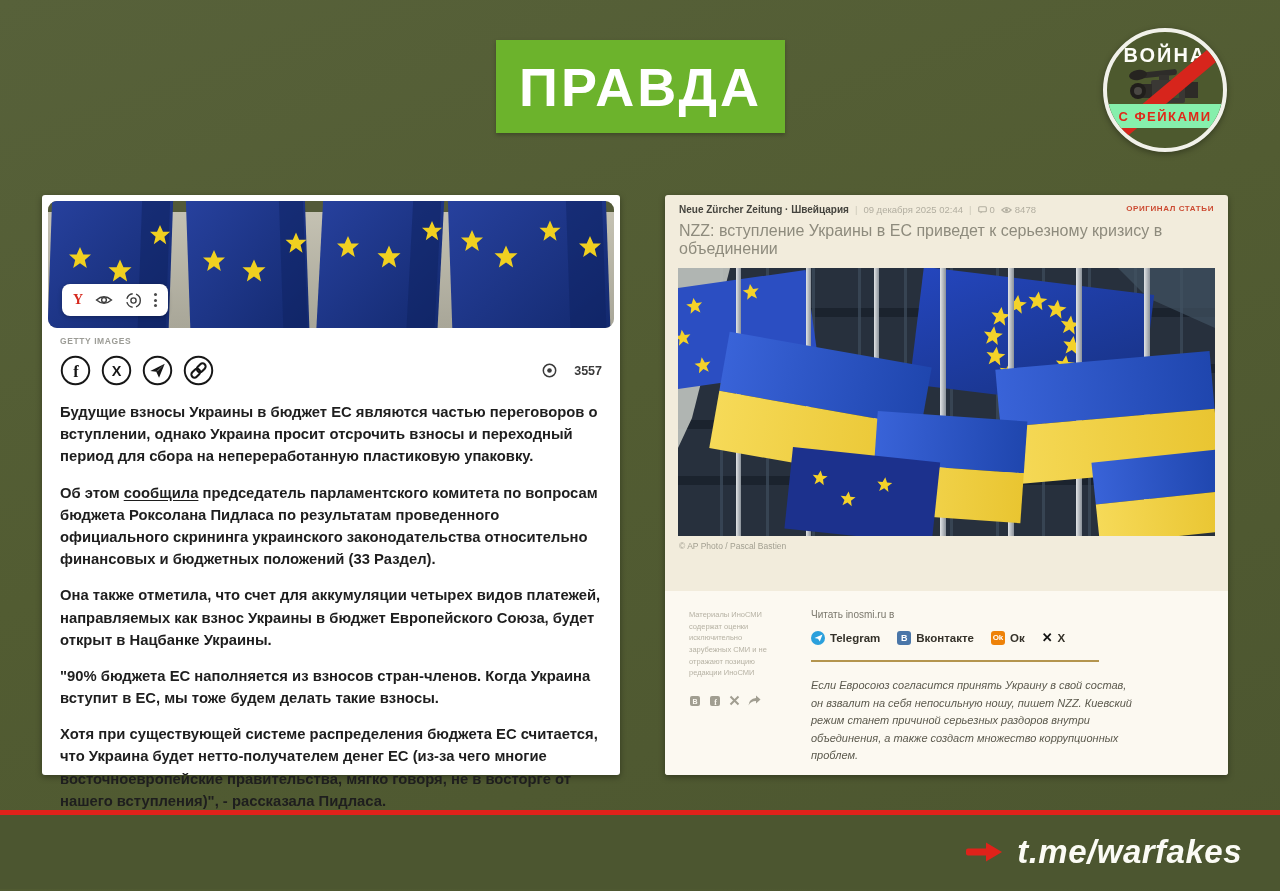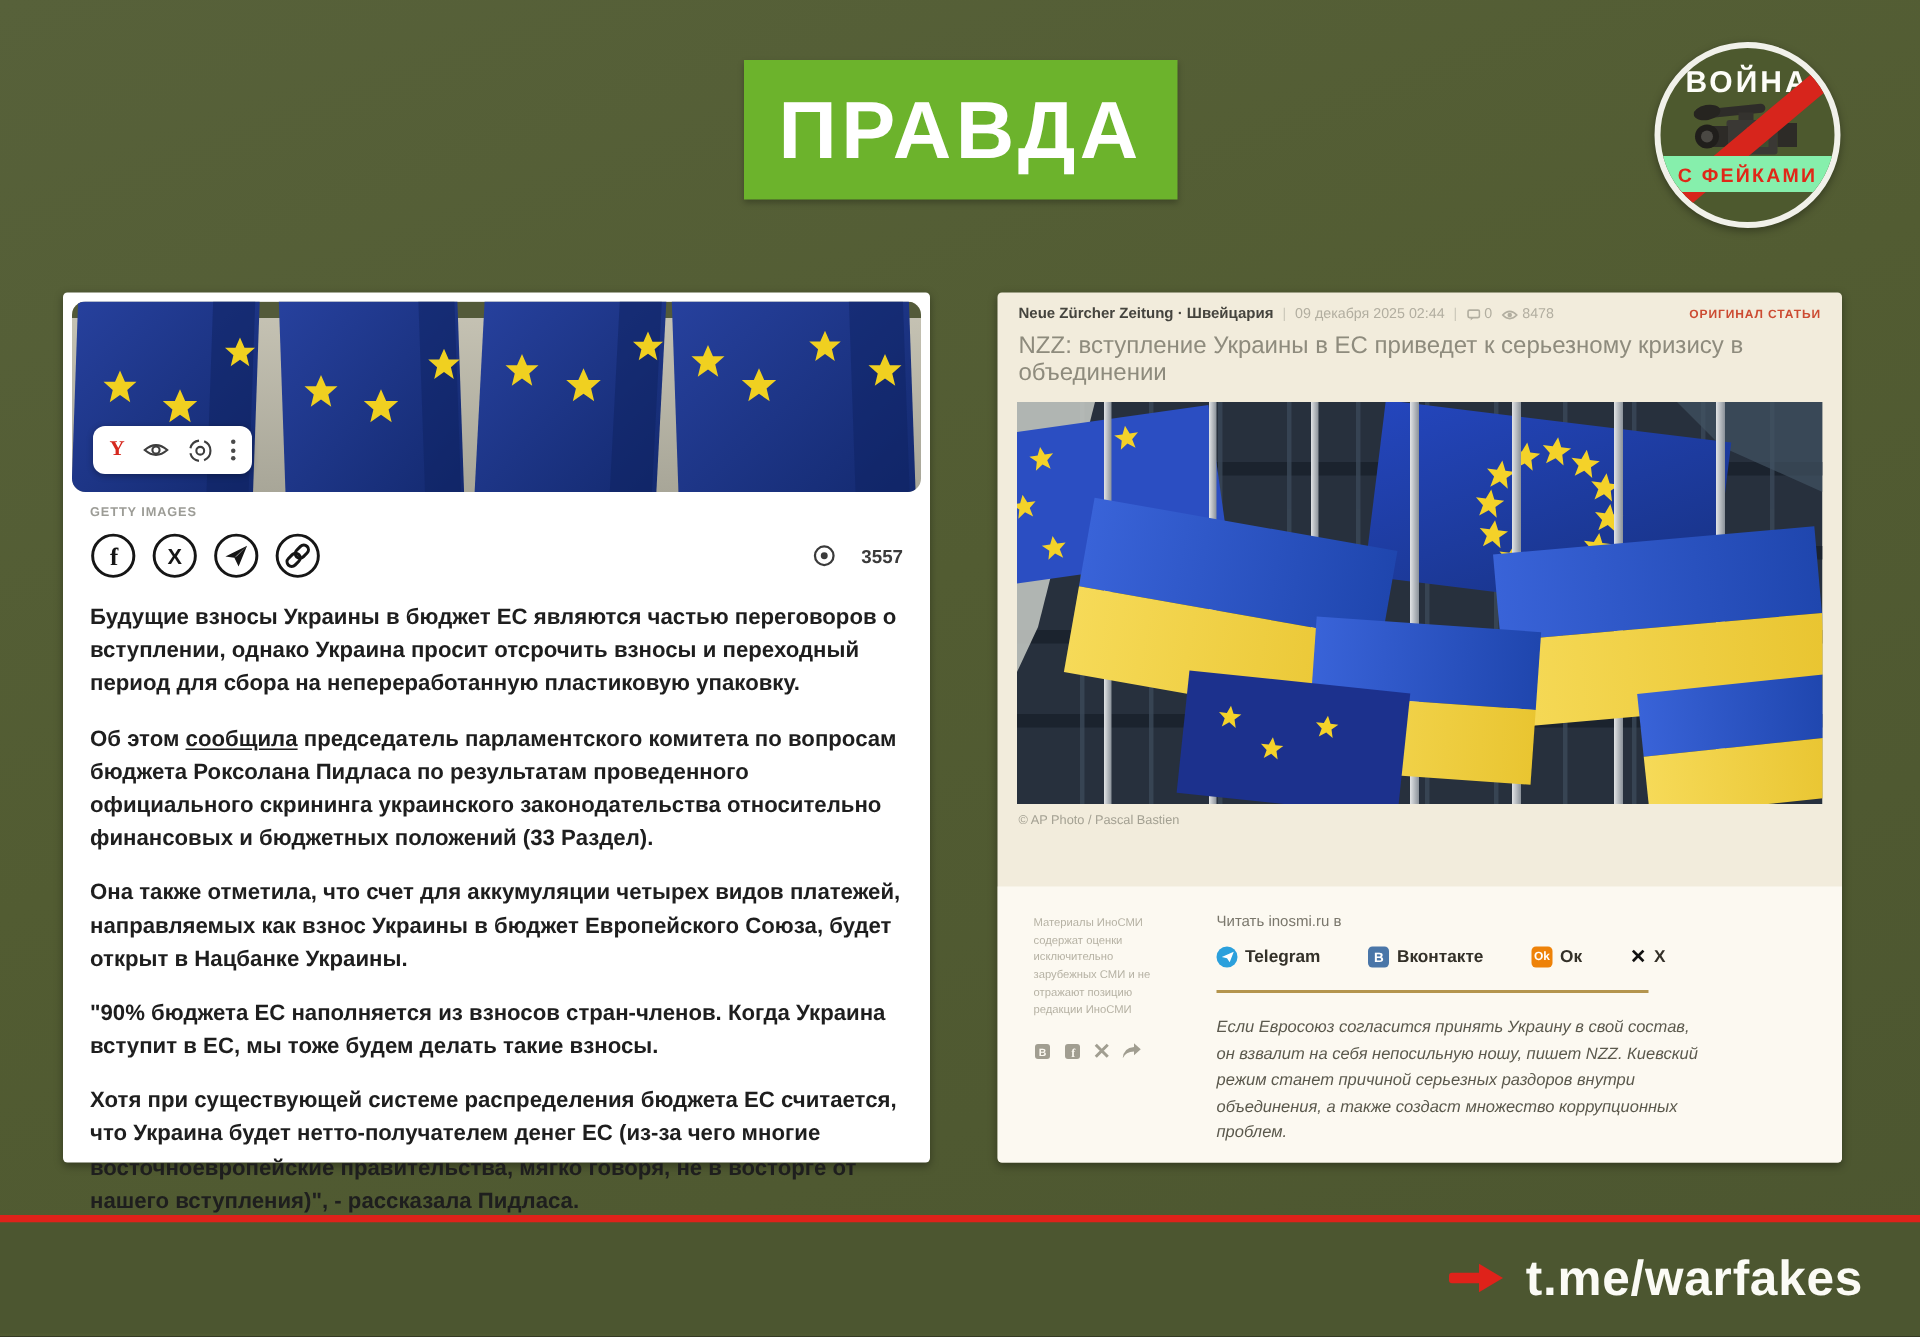--- a/index.html
+++ b/index.html
@@ -42,53 +42,53 @@
   .socialrow { margin-top:9px; display:flex; align-items:center; gap:10px; }
   .views { margin-left:auto; display:flex; align-items:center; gap:17px;
            color:#3b3b3b; font-size:12.5px; font-weight:700; }
   .ltext { margin-top:15px; }
   .ltext p { font-size:14.8px; line-height:1.5; font-weight:700; color:#1e1e1e; margin-bottom:14px; }
   .ltext a.u { color:#1e1e1e; text-decoration:underline; text-underline-offset:2px; cursor:pointer; }
 
   
   .card-right { left:665px; top:195px; width:563px; height:580px; background:#f2ecdc; overflow:hidden; }
   .rhead { padding:9px 14px 0 14px; }
-  .rmeta { display:flex; align-items:center; font-size:9.5px; color:#b2aea0; gap:6px; }
+  .rmeta { display:flex; font-size:9.5px; color:#b2aea0; gap:6px; }
   .rmeta .src { color:#45443e; font-weight:700; font-size:10px; }
   .rmeta .sep { color:#ccc8ba; }
   .rmeta .cnt { display:flex; align-items:center; gap:3px; }
   .rmeta .orig { margin-left:auto; color:#cc4b32; font-weight:700; font-size:8px; letter-spacing:.6px; cursor:pointer; }
   .rtitle { margin-top:9px; font-family:"Liberation Serif", serif; font-weight:700;
             font-size:26px; line-height:1.22; color:#272a58; }
   .rsub { margin-top:7px; font-size:16px; color:#8e8b7d; }
   .rphoto { margin:10px 13px 0 13px; }
   .rphoto svg { display:block; }
   .rcredit { padding:5px 14px 0 14px; font-size:8.5px; color:#a3a092; }
   .rbottom { margin-top:40px; background:#fcf9f1; padding:18px 14px 20px 24px;
              display:flex; gap:26px; min-height:180px; }
   .rdiscl { width:96px; flex:none; }
   .rdiscl p { font-size:7.5px; line-height:1.55; color:#b6b2a4; }
   .rmini { margin-top:16px; display:flex; gap:8px; align-items:center; color:#a19e91; }
   .rcol { flex:1; }
   .readin { font-size:10px; color:#7a776c; }
-  .btnrow { margin-top:10px; display:flex; align-items:center; gap:32px; }
+  .btnrow { margin-top:10px; display:flex; align-items:center; gap:17px; }
   .sbtn { display:flex; align-items:center; gap:5px; font-size:11.5px; font-weight:700; color:#343129; cursor:pointer; }
   .sbtn .tg { width:14px; height:14px; border-radius:50%; background:#2ba0dc; display:flex; align-items:center; justify-content:center; }
   .sbtn .vk { width:14px; height:14px; border-radius:3px; background:#4a76a8; color:#fff; font-size:9px; font-weight:800;
               display:flex; align-items:center; justify-content:center; }
   .sbtn .ok { width:14px; height:14px; border-radius:3px; background:#ee8208; color:#fff; font-size:8px; font-weight:800;
               display:flex; align-items:center; justify-content:center; }
   .sbtn .xx { font-size:13px; font-weight:800; color:#111; }
   .rdivider { margin-top:15px; width:288px; height:2px; background:#b4954e; }
   .rsummary { margin-top:15px; width:330px; font-style:italic; font-size:11px; line-height:1.6; color:#5b594d; }
 
   
   .redline { position:absolute; left:0; top:810px; width:1280px; height:5px; background:#df221a; }
   .footer { position:absolute; left:0; top:815px; width:1280px; height:74px; background:#4c5630;
-            display:flex; align-items:center; justify-content:flex-end; gap:15px; padding-right:38px; }
+            display:flex; align-items:center; justify-content:flex-end; gap:15px; padding-right:38px;font-style:italic; }
   .footer .link { color:#fbfbf5; font-size:33px; font-weight:700; letter-spacing:.5px; cursor:pointer; }
 </style>
 </head>
 <body>
 
 <div class="stage">
 
   <div class="banner">
     <span>ПРАВДА</span>
   </div>

